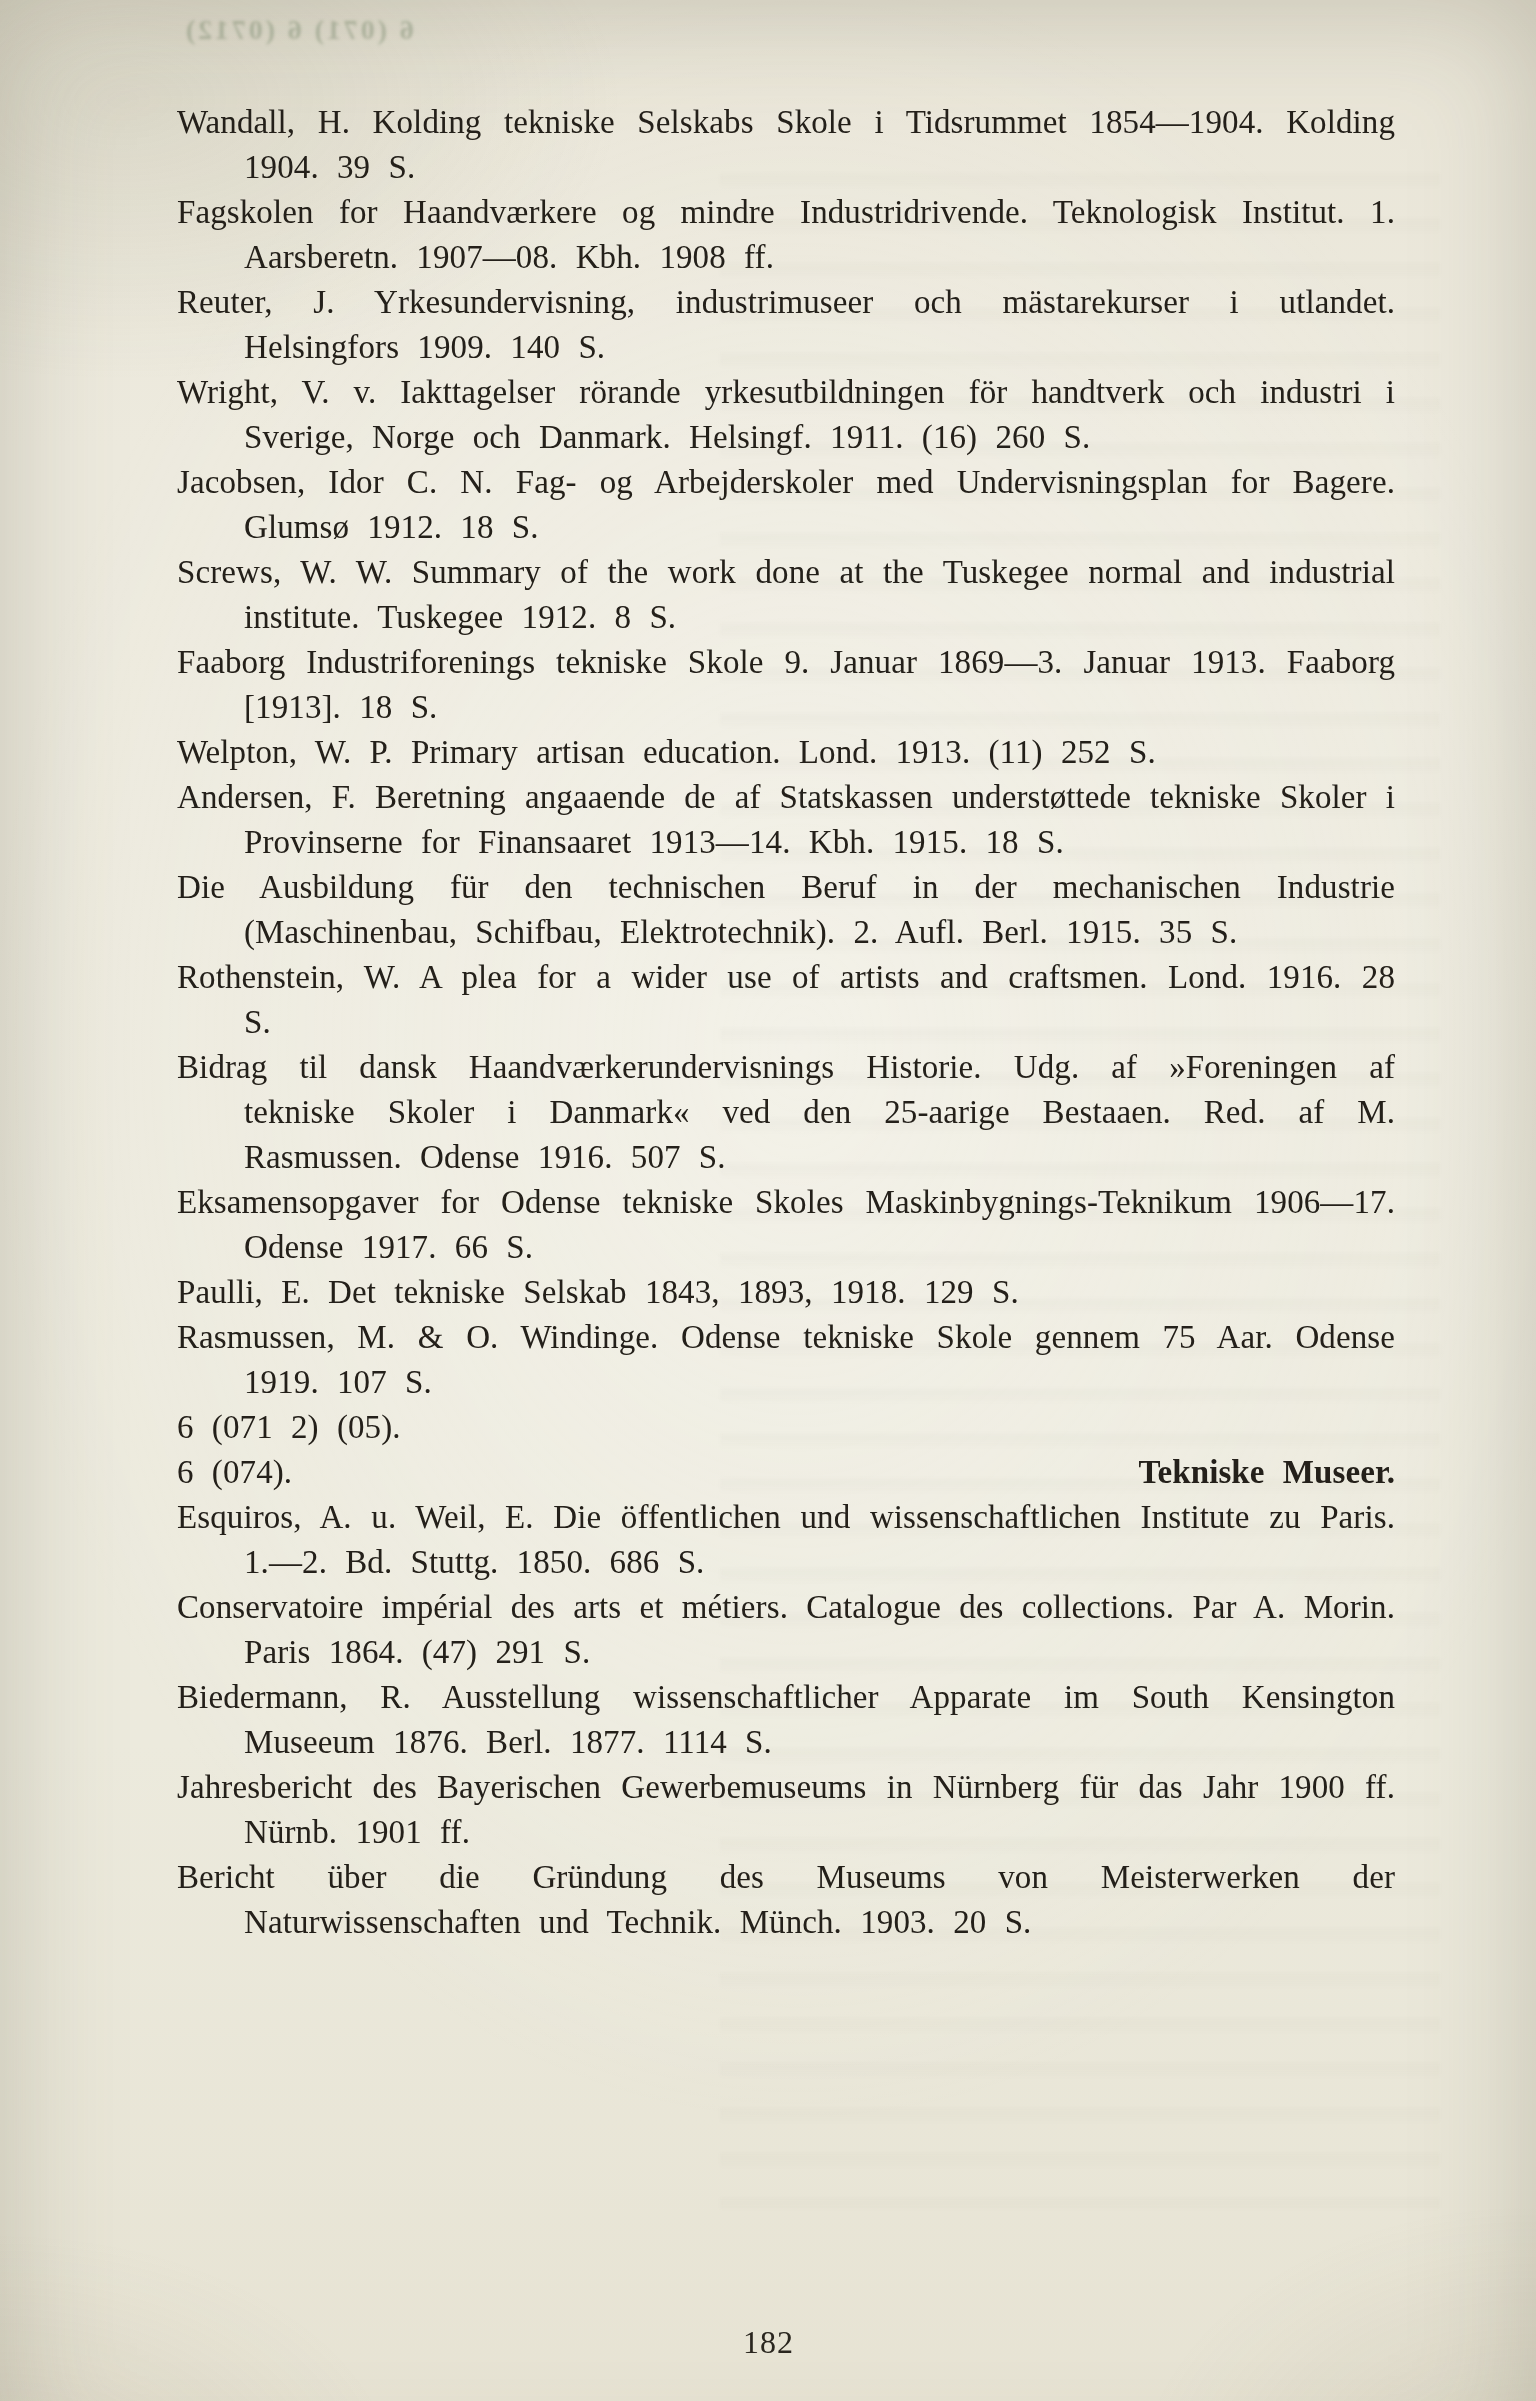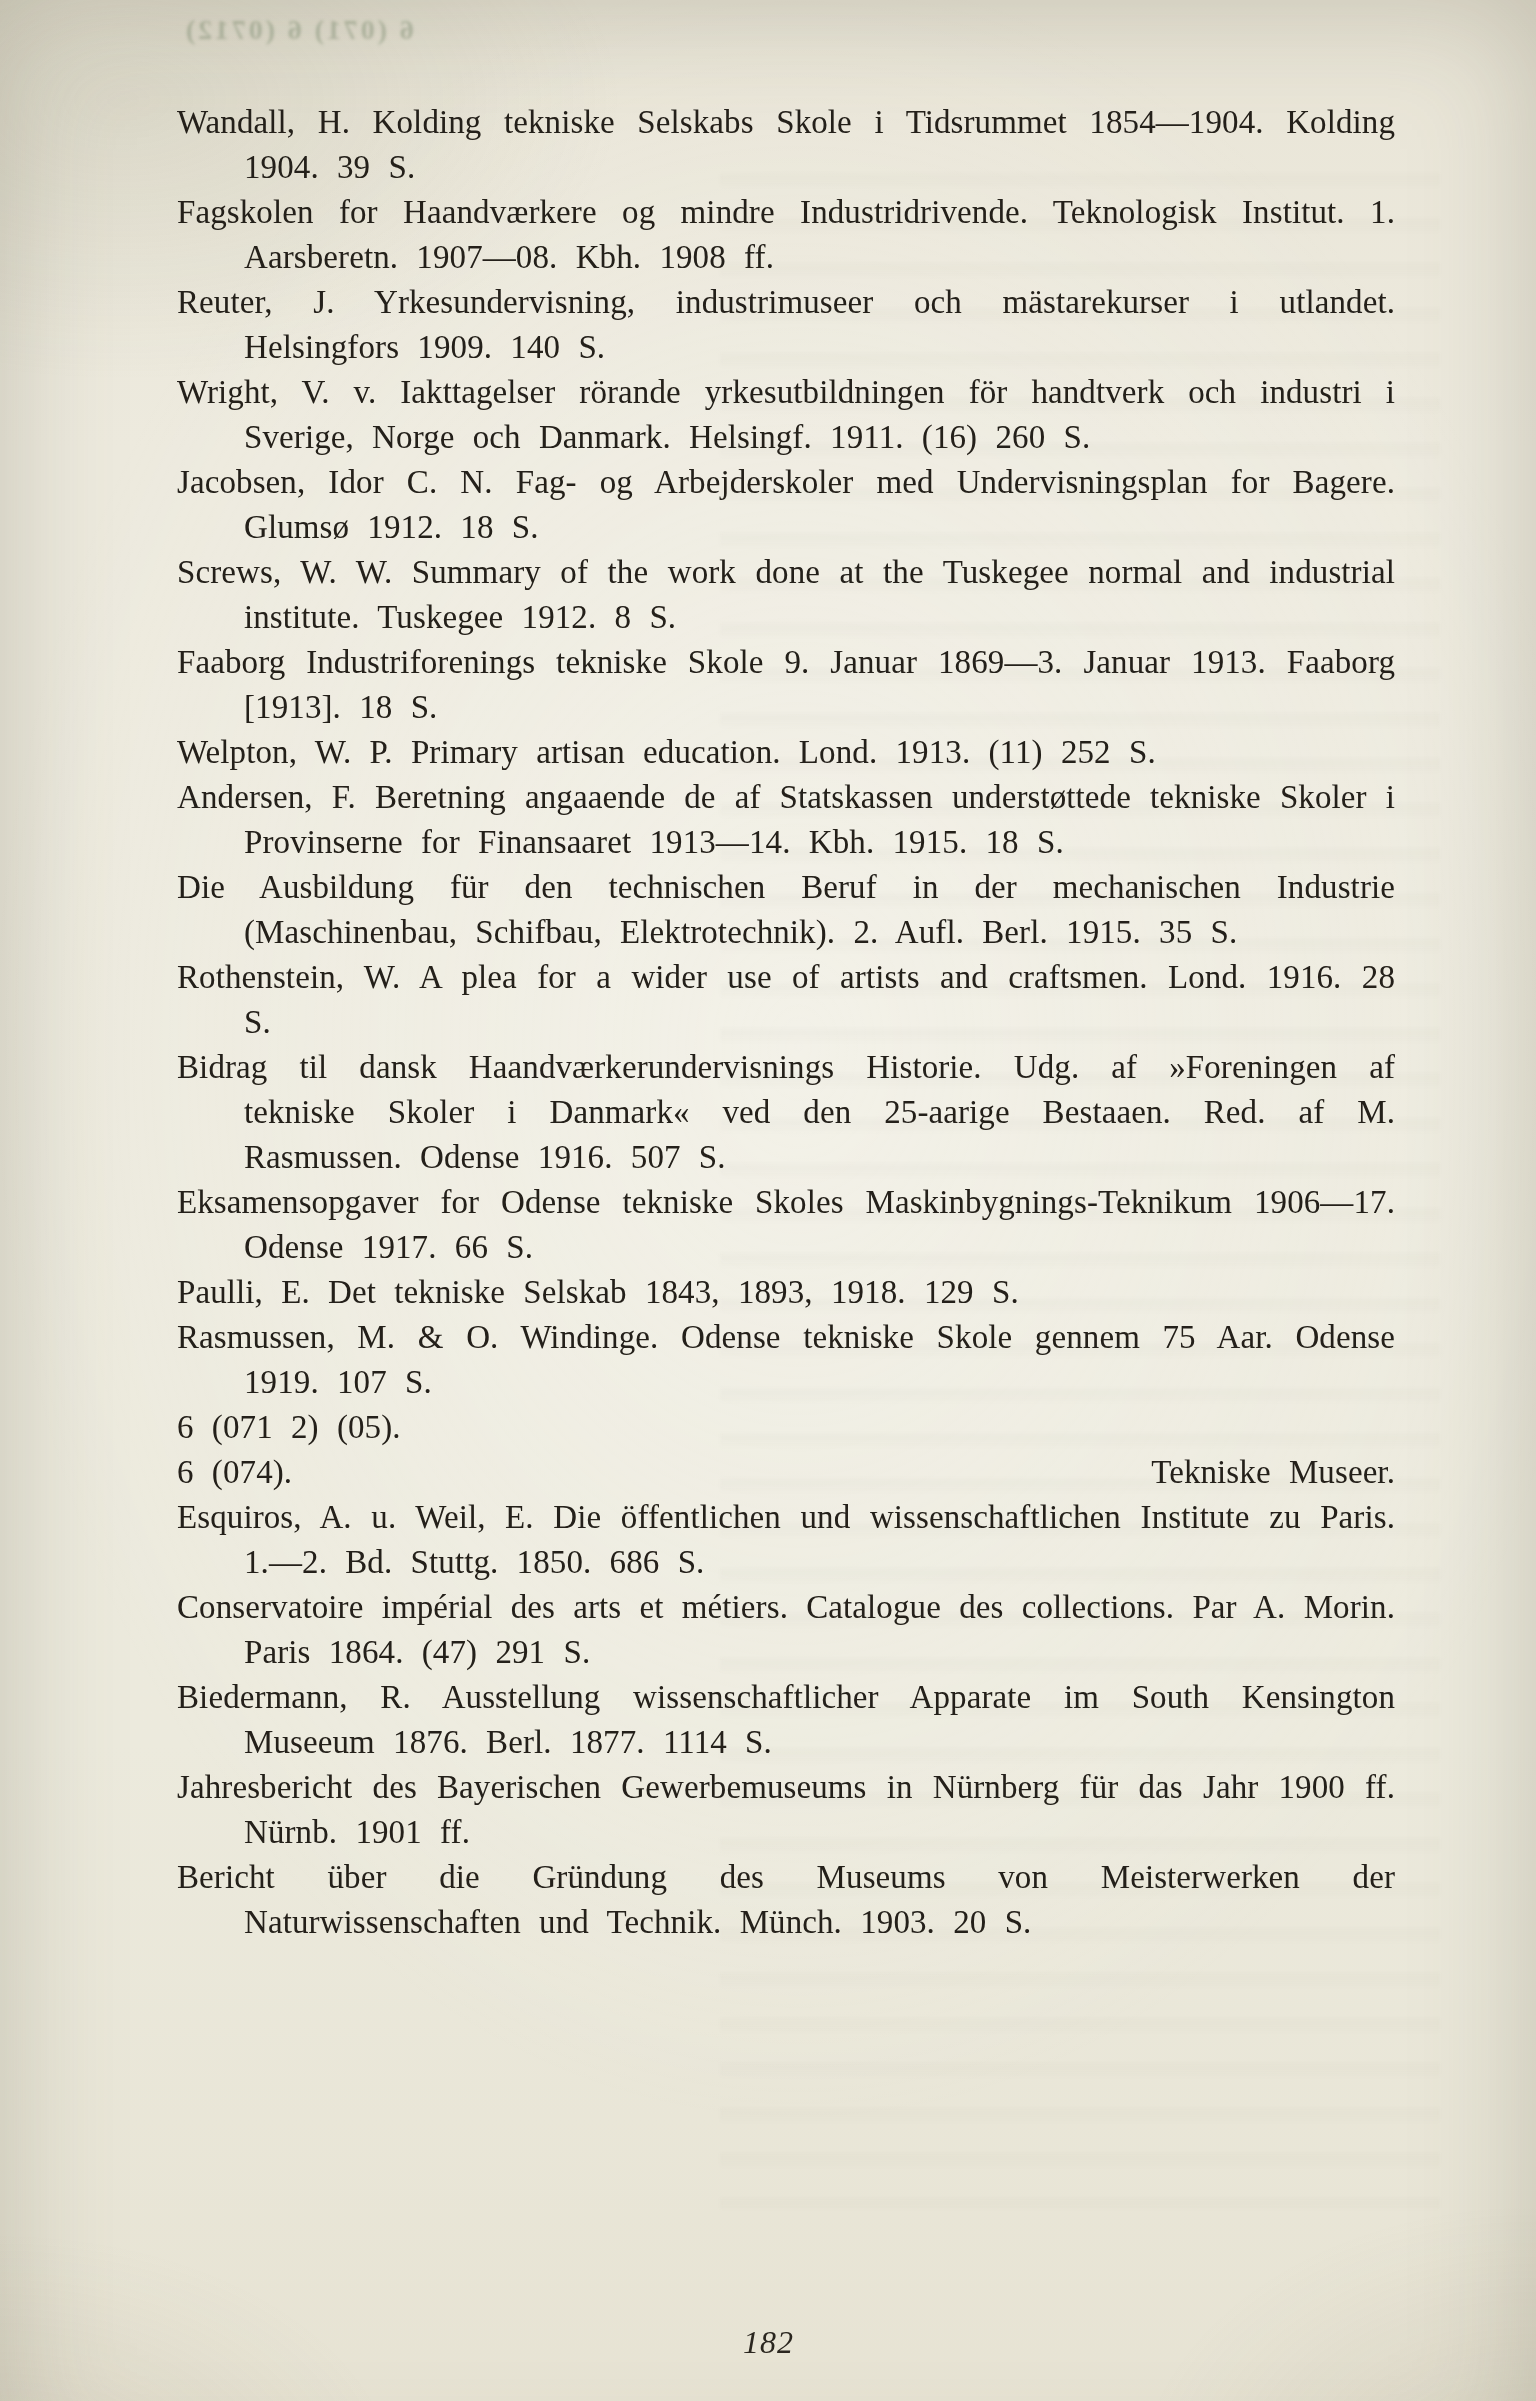--- a/index.html
+++ b/index.html
@@ -72,33 +72,32 @@
     padding-left: 67px;
     text-indent: -67px;
     word-spacing: 0.30em;
     letter-spacing: 0.1px;
   }
   .entry .b {
     font-weight: normal;
   }
   .entry .right {
     float: right;
-    font-weight: normal;
+    font-weight: bold;
     text-indent: 0;
   }
   .page-number {
     position: absolute;
     top: 2324px;
     left: 0;
     width: 1537px;
     text-align: center;
     font-size: 32px;
     letter-spacing: 1px;
     color: #2a261f;
-    font-style: italic;
   }
 </style>
 </head>
 <body>
 
 <div class="vignette"></div>
 <div class="ghost-lines"></div>
 
 <div class="bleed-stamp">6 (071)  6 (0712)</div>
 

